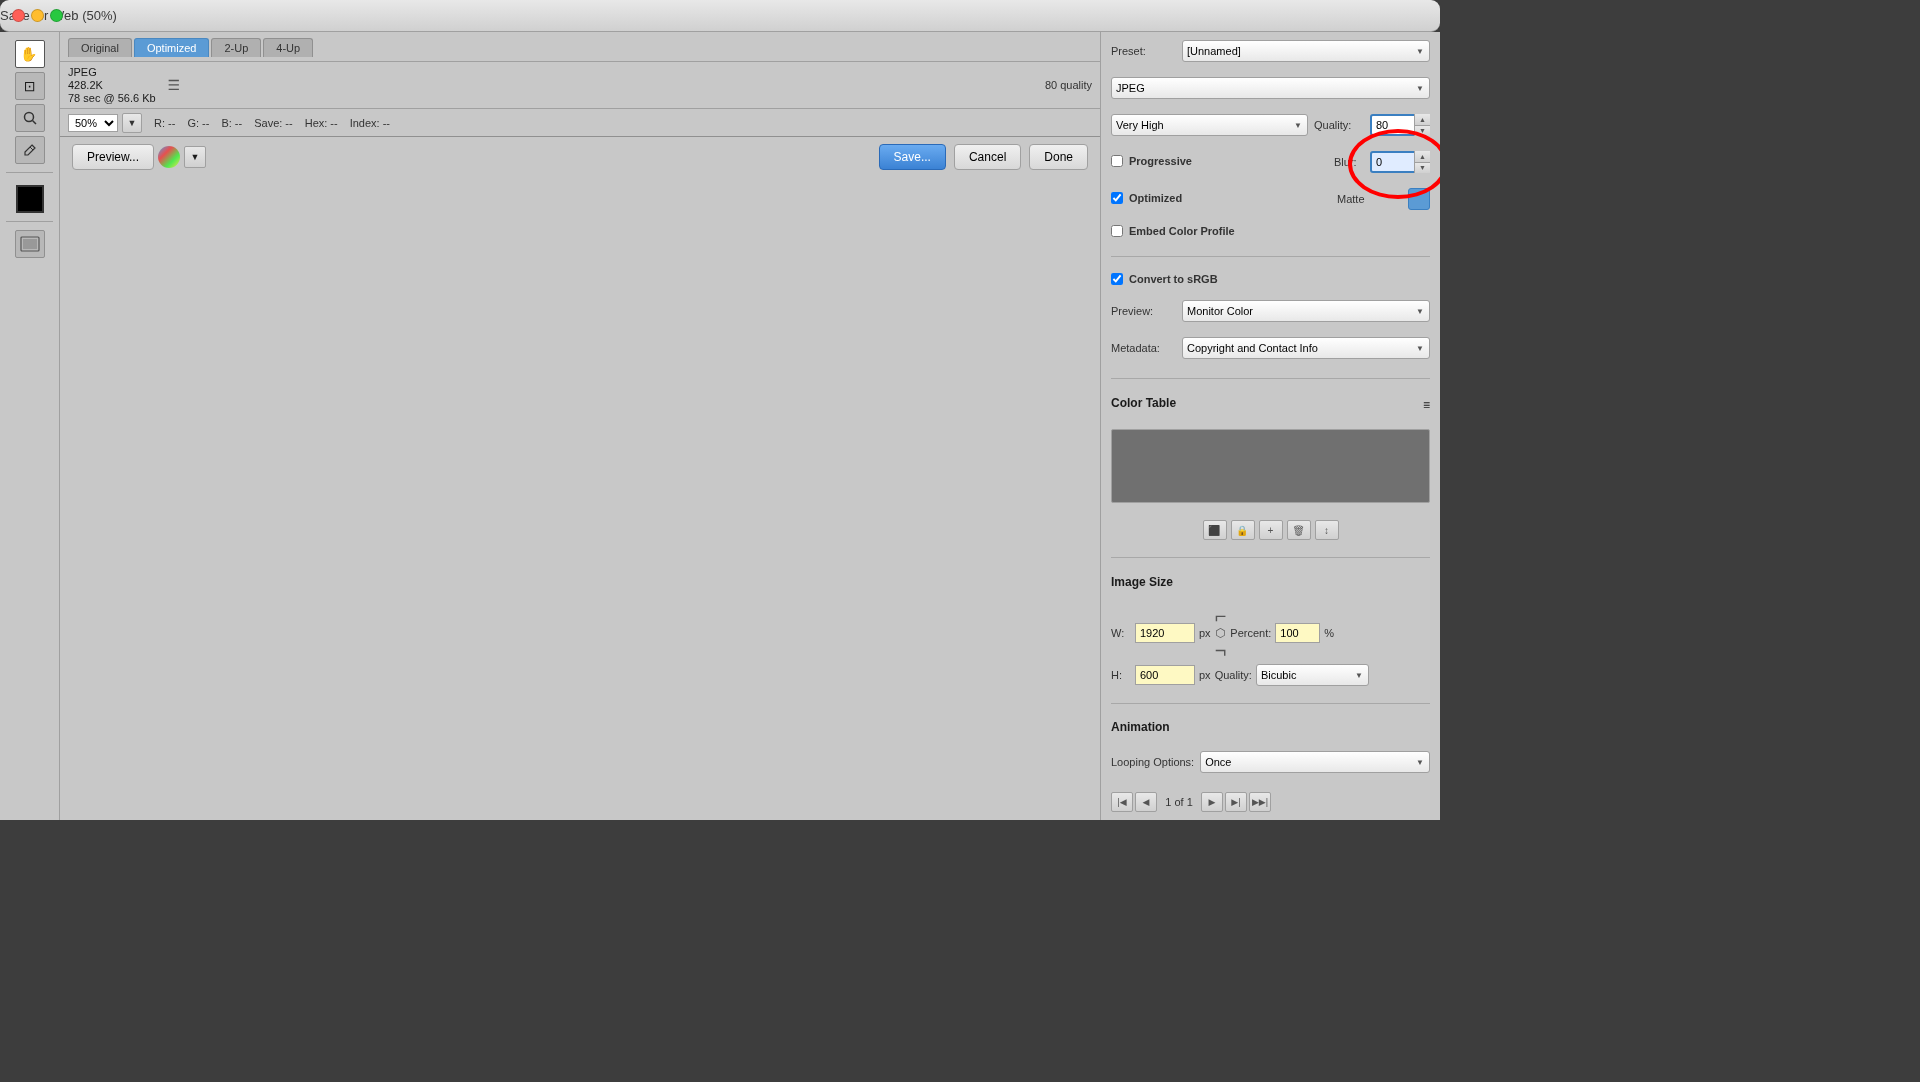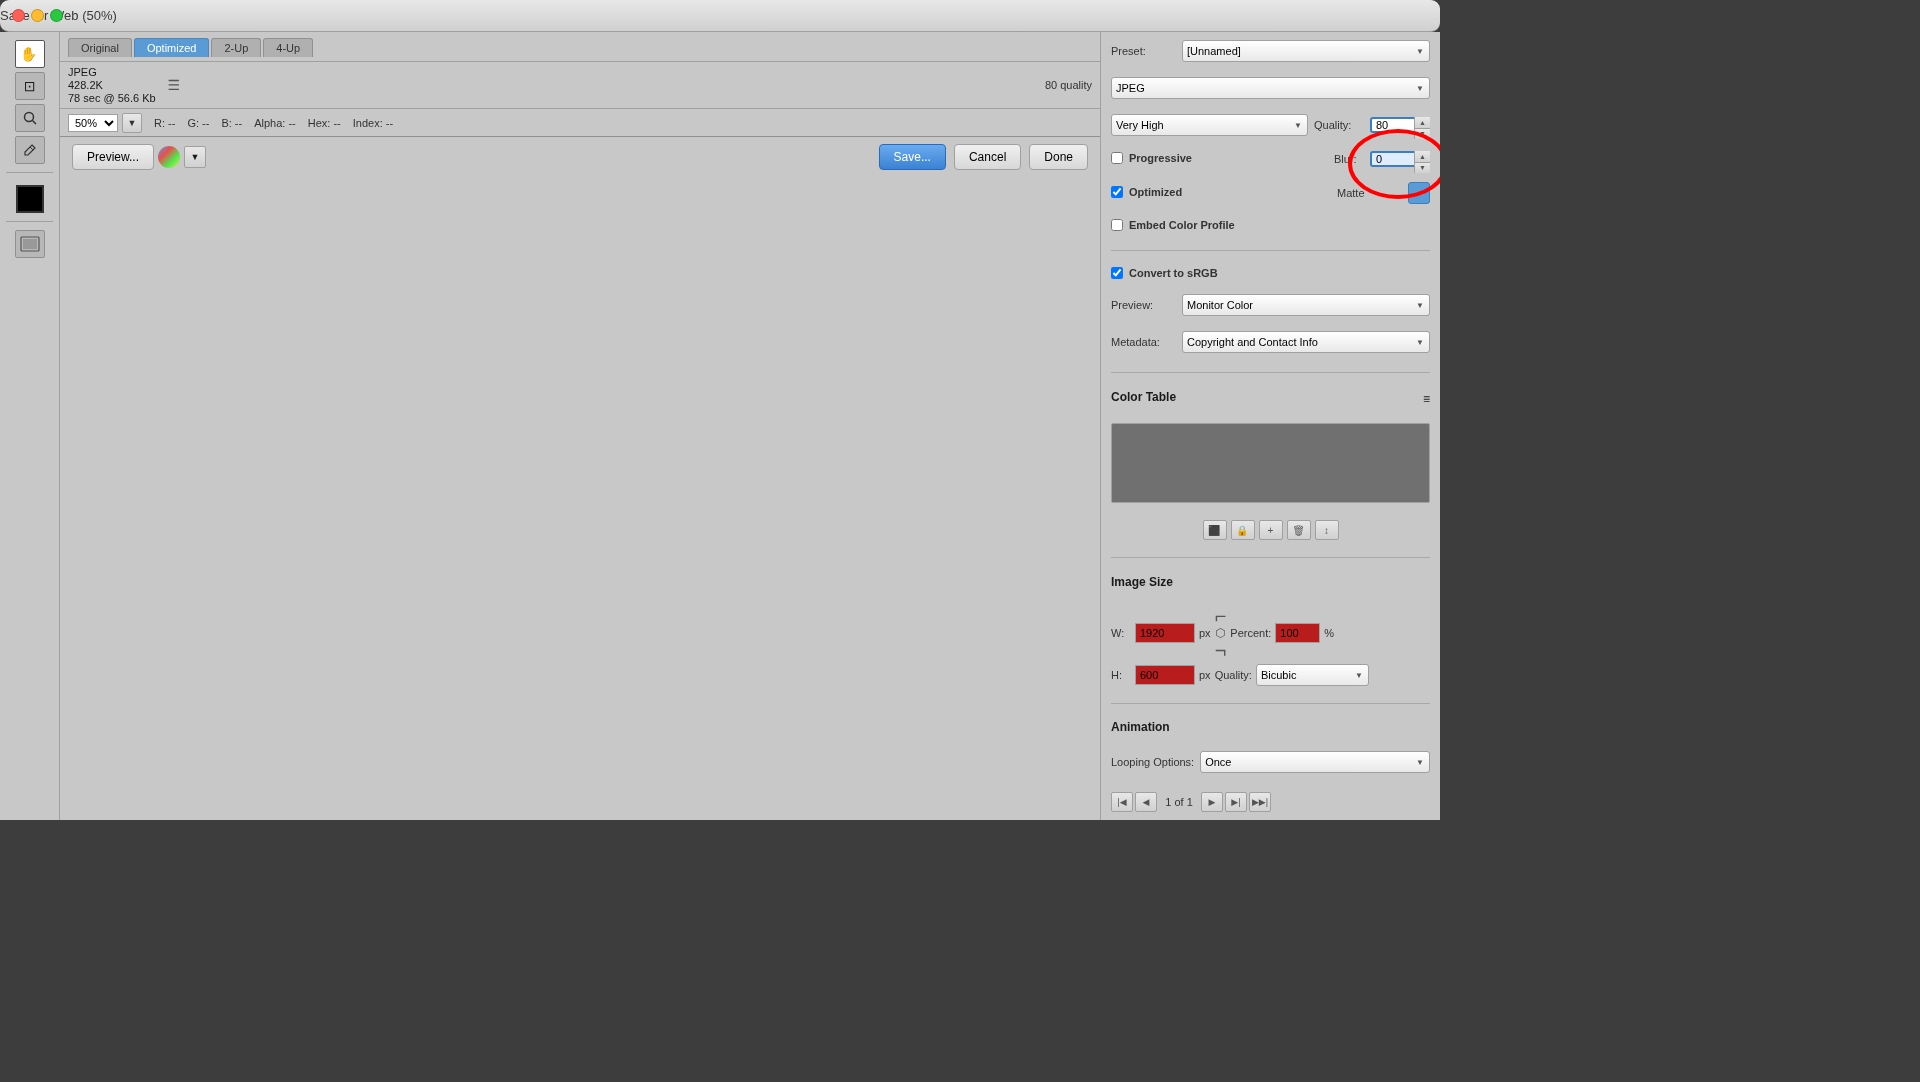--- a/index.html
+++ b/index.html
@@ -291,21 +291,21 @@
       color: #333;
       min-width: 65px;
     }
 
     .number-input-wrapper {
       position: relative;
       width: 60px;
     }
     .number-input-wrapper input {
       width: 100%;
-      height: 16px;
+      height: 22px;
       font-size: 11px;
       border: 2px solid #3a7fc1;
       border-radius: 3px;
       padding: 0 18px 0 4px;
       background: #fff;
       outline: none;
     }
     .number-stepper {
       position: absolute;
       right: 0;
@@ -391,21 +391,21 @@
     .size-label {
       font-size: 11px;
       color: #333;
       min-width: 20px;
     }
     .size-input {
       width: 60px;
       height: 20px;
       font-size: 11px;
       border: 1px solid #a0a0a0;
-      background: #b91c1c;
+      background: #fef9c3;
       padding: 8px 4px;
     }
     .size-unit {
       font-size: 11px;
       color: #333;
     }
 
     .quality-select-wrapper {
       position: relative;
       flex: 1;
@@ -562,21 +562,21 @@
         <select class="zoom-select">
           <option>50%</option>
           <option>25%</option>
           <option>100%</option>
         </select>
         <div style="width:20px;height:20px;background:linear-gradient(180deg,#e8e8e8,#d0d0d0);border:1px solid #a0a0a0;border-radius:2px;cursor:pointer;display:flex;align-items:center;justify-content:center;font-size:9px;">▼</div>
       </div>
       <span>R: --</span>
       <span>G: --</span>
       <span>B: --</span>
-      <span>Alpha: --</span>
+      <span>Save: --</span>
       <span>Hex: --</span>
       <span>Index: --</span>
     </div>
 
     <div class="footer-bar">
       <div class="browser-preview">
         <button class="footer-btn">Preview...</button>
         <div class="browser-icon"></div>
         <div style="width:22px;height:22px;background:linear-gradient(180deg,#e8e8e8,#d0d0d0);border:1px solid #a0a0a0;border-radius:2px;cursor:pointer;display:flex;align-items:center;justify-content:center;font-size:9px;">▼</div>
       </div>

